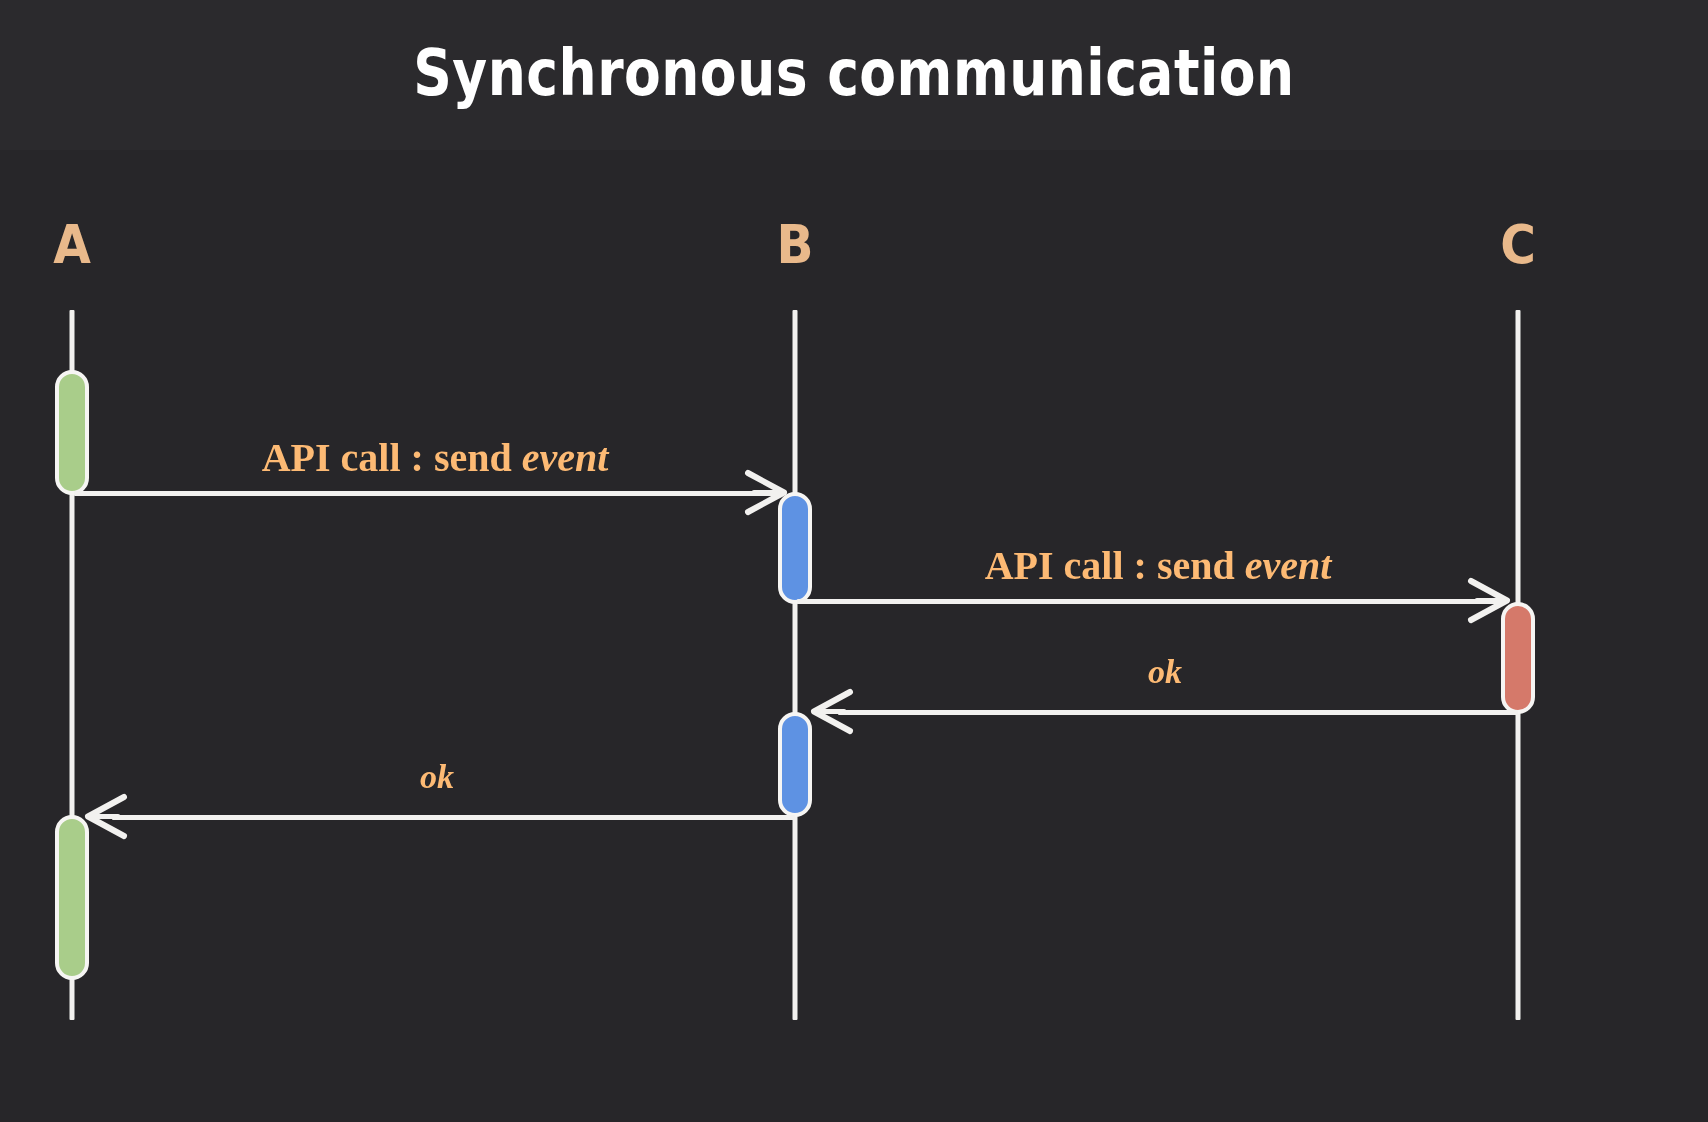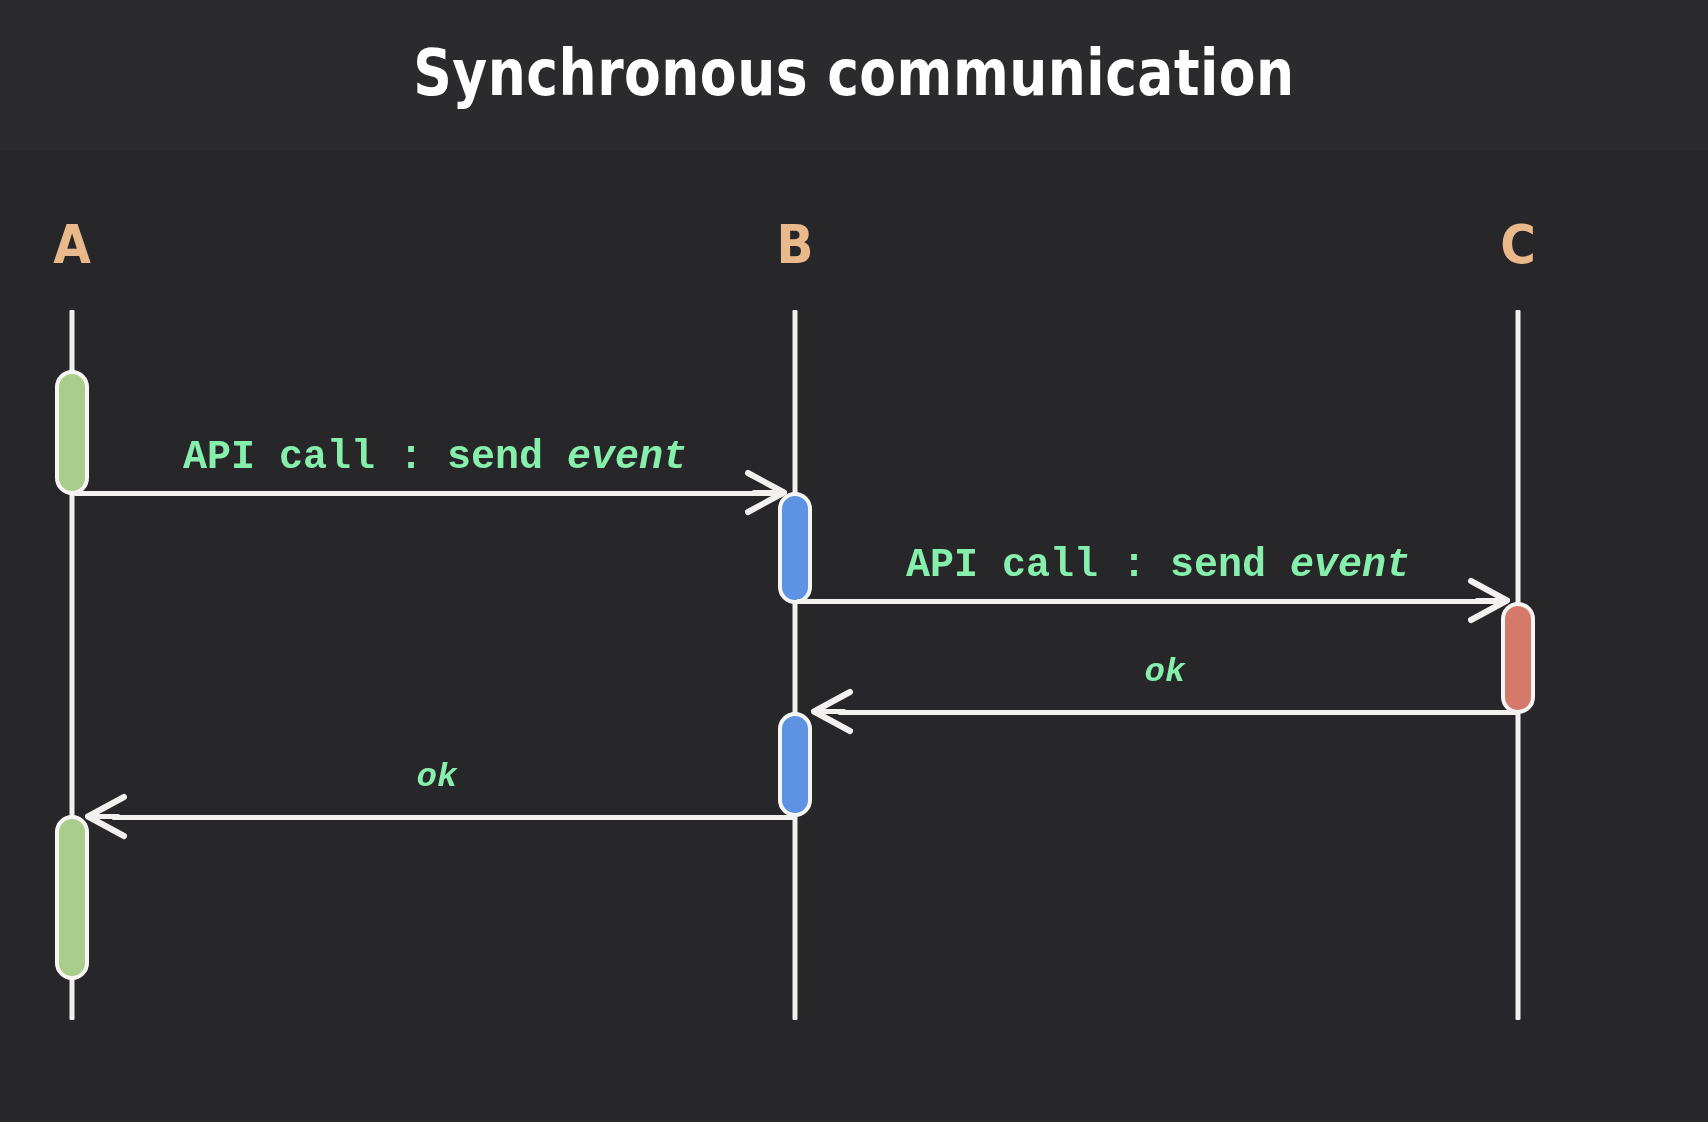--- a/index.html
+++ b/index.html
@@ -74,27 +74,27 @@
 
   .arrow-head{
     position:absolute;
     width:44px;height:44px;
     pointer-events:none;
   }
   .arrow-head svg{display:block;width:44px;height:44px;overflow:visible;}
 
   .msg-label{
     position:absolute;
-    color:#86efac;
+    color:#fdba74;
     font-size:40px;
     font-weight:700;
     line-height:1;
     white-space:nowrap;
     transform:translateX(-50%);
-    font-family:Liberation Mono, monospace;
+    font-family:Liberation Serif, serif;
   }
   .msg-label .it{font-style:italic;}
   .msg-label.ok{font-style:italic;font-size:34px;}
 </style>
 </head>
 <body>
 
 <div id="stage">
 
   <div class="top-band"></div>

